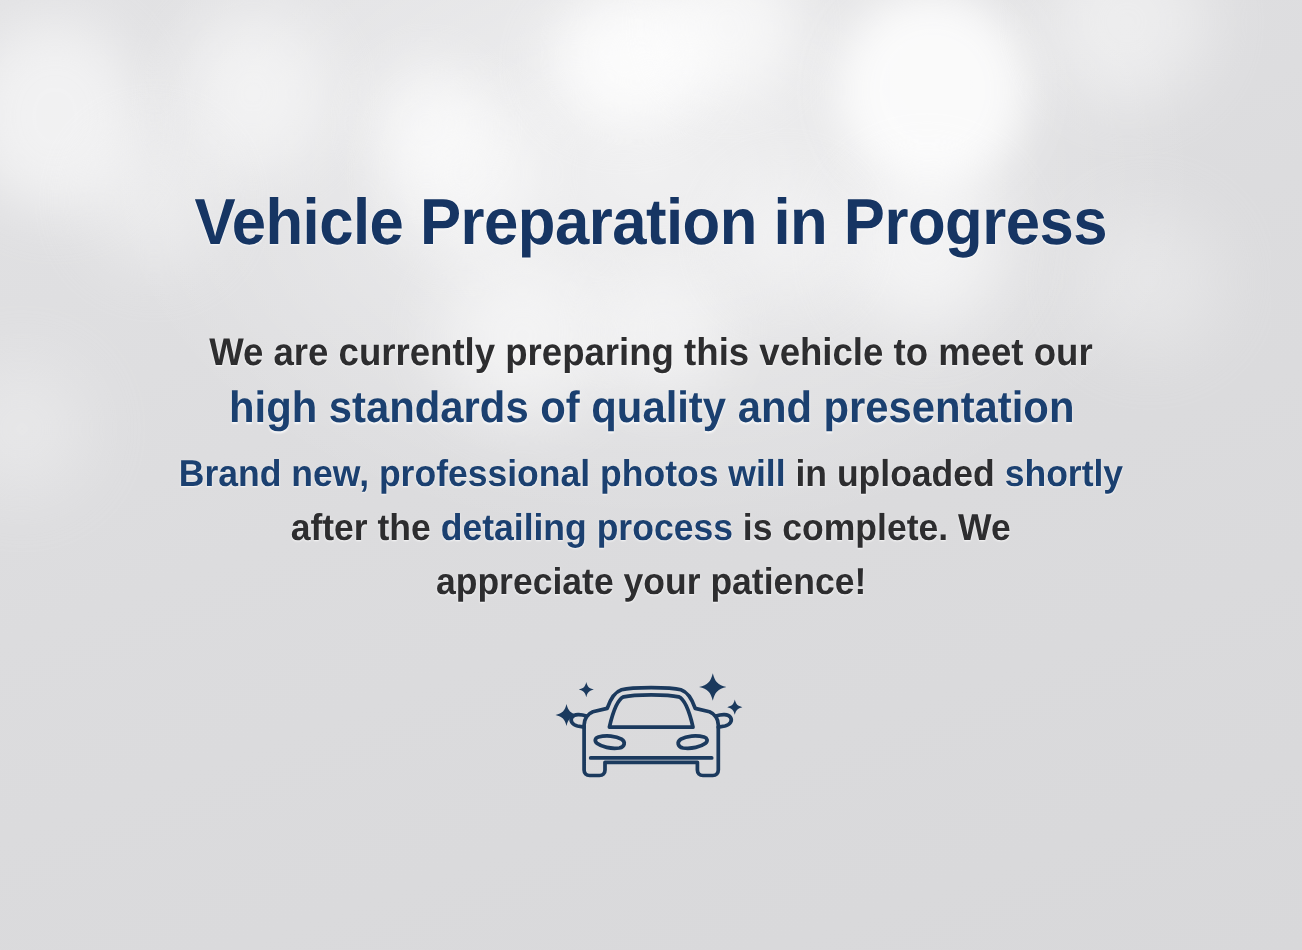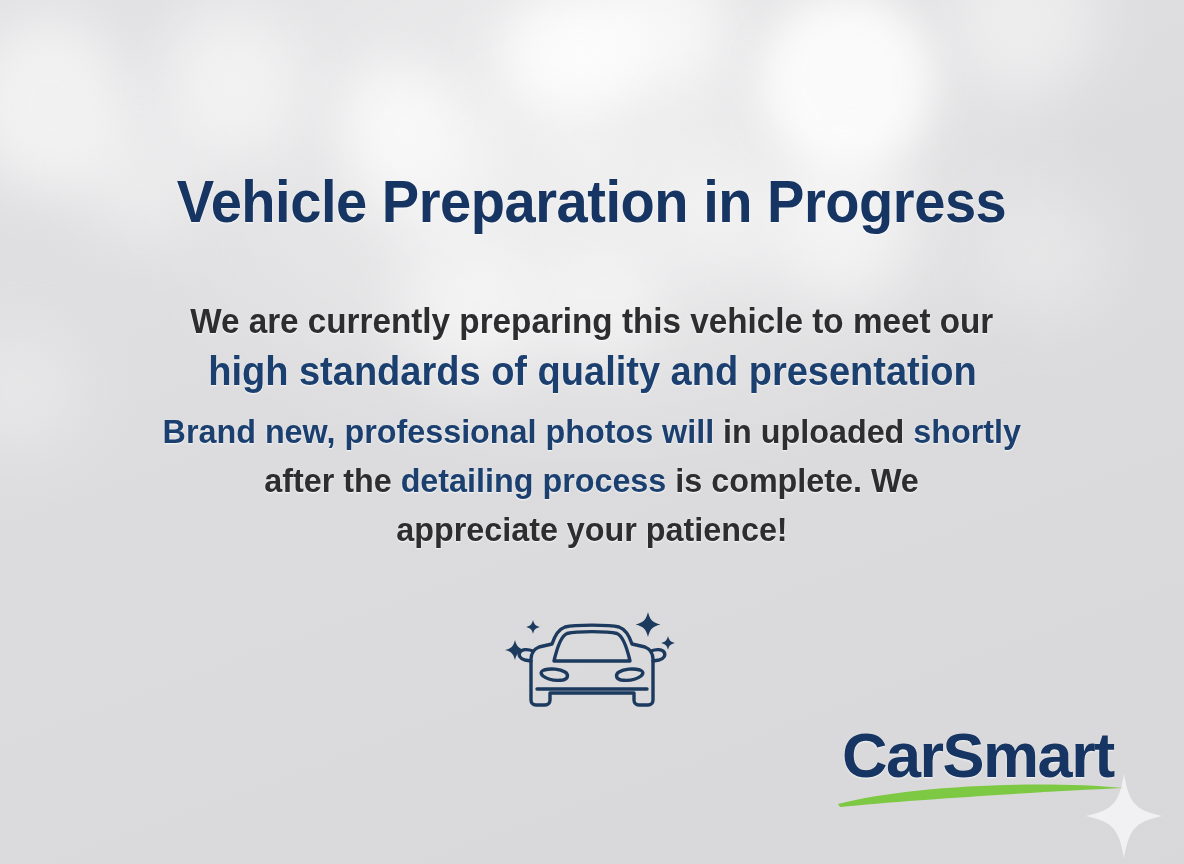--- a/index.html
+++ b/index.html
@@ -197,26 +197,14 @@
 
       <g fill="#1b3a5e">
         <path d="M18 36 C19.6 42.4 21.6 44.4 28 46 C21.6 47.6 19.6 49.6 18 56 C16.4 49.6 14.4 47.6 8 46 C14.4 44.4 16.4 42.4 18 36 Z"></path>
         <path d="M36 16 C37.1 20.4 38.5 21.8 42.9 22.9 C38.5 24 37.1 25.4 36 29.8 C34.9 25.4 33.5 24 29.1 22.9 C33.5 21.8 34.9 20.4 36 16 Z"></path>
         <path d="M151 8 C153 16 155.5 18.5 163.5 20.5 C155.5 22.5 153 25 151 33 C149 25 146.5 22.5 138.5 20.5 C146.5 18.5 149 16 151 8 Z"></path>
         <path d="M171 32 C172.1 36.4 173.5 37.8 177.9 38.9 C173.5 40 172.1 41.4 171 45.8 C169.9 41.4 168.5 40 164.1 38.9 C168.5 37.8 169.9 36.4 171 32 Z"></path>
       </g>
     </svg>
   </div>
 
-  <div id="brand-logo">
-
-    <svg id="brand-sparkle" viewBox="0 0 80 88" fill="none">
-      <path d="M40 2 C45 30 50 38 78 44 C50 50 45 58 40 86 C35 58 30 50 2 44 C30 38 35 30 40 2 Z" fill="#f1f1f3"></path>
-    </svg>
-
-    <div id="brand-wordmark">CarSmart</div>
-
-    <svg id="brand-swoosh" viewBox="0 0 290 26" fill="none">
-      <path d="M2 22 C70 4 200 -2 288 6 C200 10 72 18 4 25 Z" fill="#7ec943"></path>
-    </svg>
-  </div>
 
 </div>
 
 </body></html>

